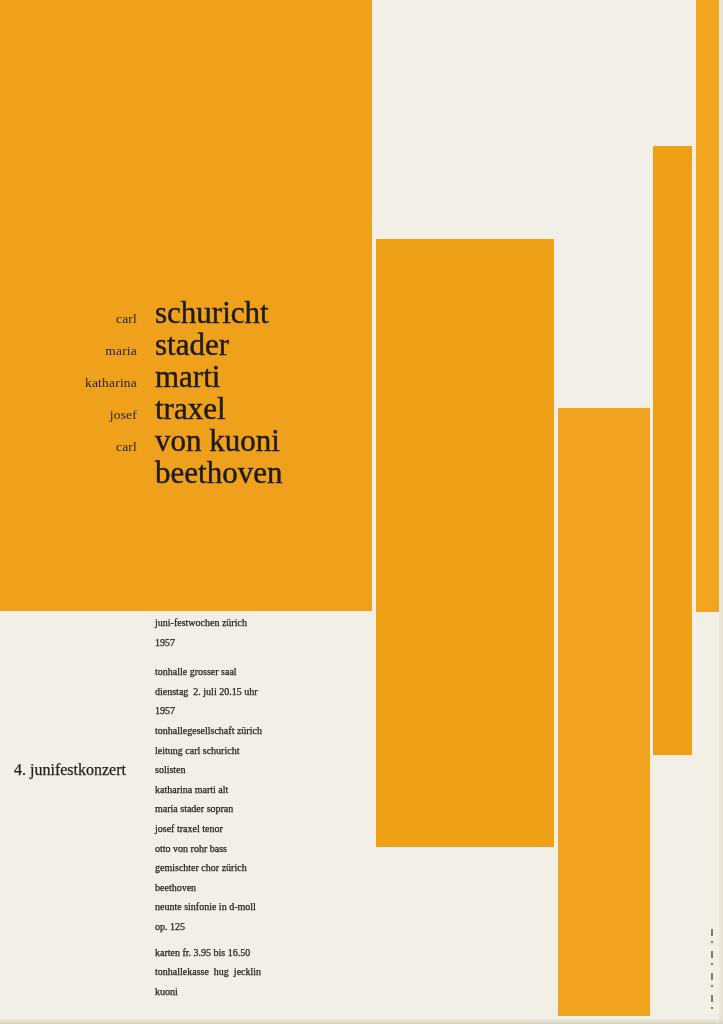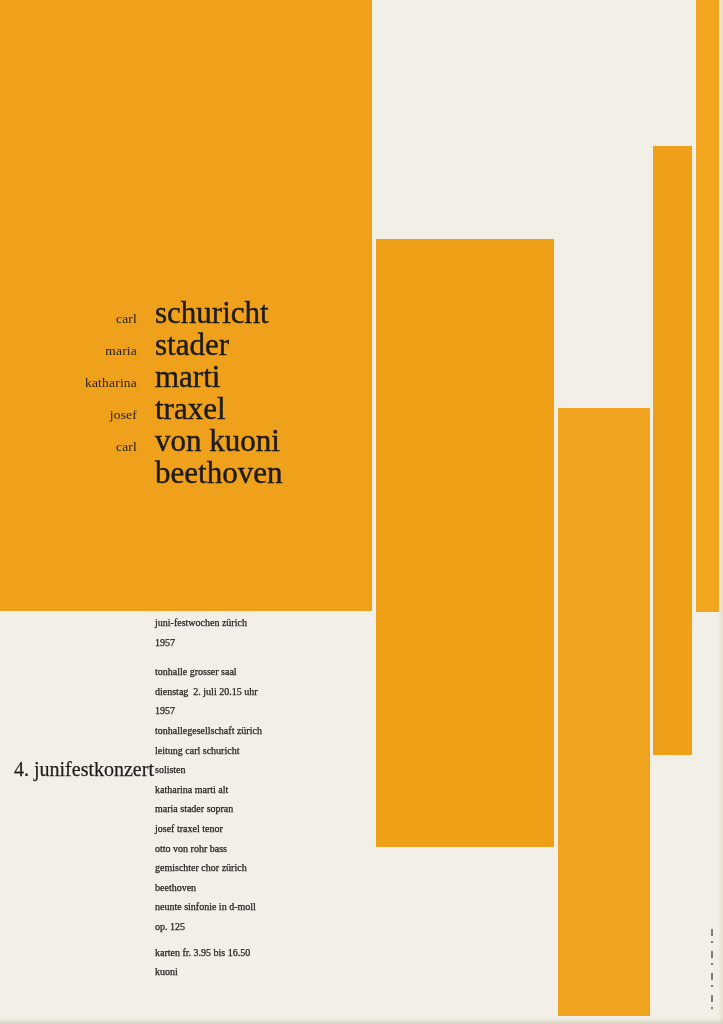--- a/index.html
+++ b/index.html
@@ -44,21 +44,21 @@
     height:19.6px;line-height:19.6px;
     font-size:10px;white-space:pre;
     color:#211f1a;
     -webkit-text-stroke:0.25px currentColor;
   }
   .gap-a{height:10px;}
   .gap-b{height:6px;}
 
   .side-label{
     position:absolute;left:14px;top:760px;
-    height:19.6px;line-height:19.6px;font-size:20px;white-space:pre;
+    height:19.6px;line-height:19.6px;font-size:16px;white-space:pre;
     color:#211f1a;
     -webkit-text-stroke:0.25px currentColor;
   }
 
   
   .microtext{
     position:absolute;left:711px;top:929px;width:2px;height:84px;
     background:repeating-linear-gradient(180deg,
       #57534a 0 7px, rgba(0,0,0,0) 7px 12px,
       #57534a 12px 14px, rgba(0,0,0,0) 14px 22px);
@@ -122,20 +122,21 @@
     <div class="info-line">josef traxel tenor</div>
     <div class="info-line">otto von rohr bass</div>
     <div class="info-line">gemischter chor zürich</div>
     <div class="info-line">beethoven</div>
     <div class="info-line">neunte sinfonie in d-moll</div>
     <div class="info-line">op. 125</div>
 
     <div class="gap-b"></div>
 
     <div class="info-line">karten fr. 3.95 bis 16.50</div>
+    <div class="info-line">tonhallekasse  hug  jecklin</div>
     <div class="info-line">kuoni</div>
   </div>
 
   <div class="microtext"></div>
 
   <div class="photo-edge-right"></div>
   <div class="photo-edge-bottom"></div>
 
 </div>
 

